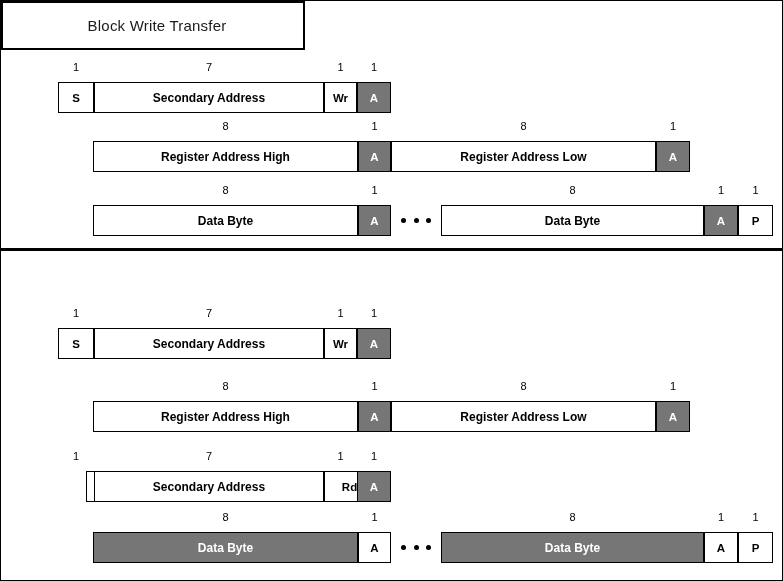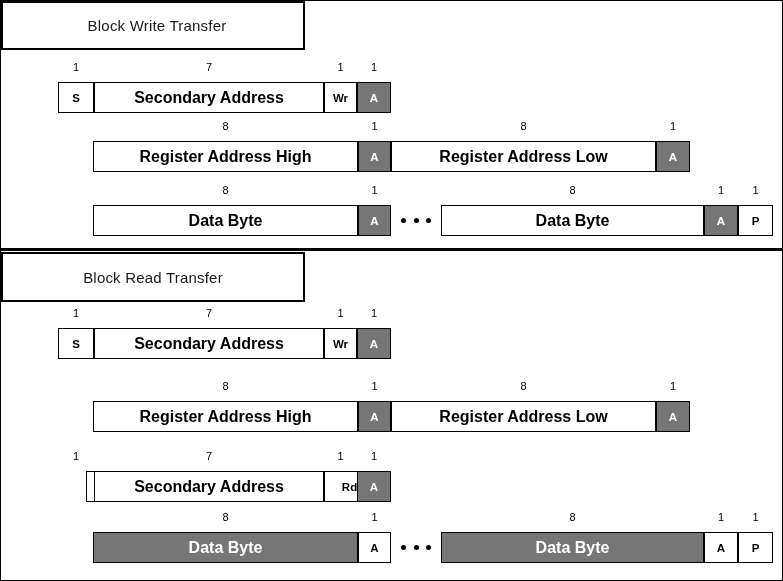--- a/index.html
+++ b/index.html
@@ -61,21 +61,21 @@
     color: #000000;
     white-space: nowrap;
     overflow: hidden;
   }
   .cell.shaded {
     background: #767676;
     color: #ffffff;
     border-color: #000000;
   }
   .cell.big {
-    font-size: 16px;
+    font-size: 12px;
   }
 
   
   .bitlabel {
     position: absolute;
     font-size: 11px;
     font-weight: 400;
     color: #000000;
     text-align: center;
     transform: translateX(-50%);
@@ -98,23 +98,20 @@
     background: #000000;
     border-radius: 50%;
   }
 </style>
 </head>
 <body>
 
 <div id="canvas">
     <div class="title-box" style="left: 0px; top: 0px; width: 304px; height: 49px; padding-left: 8px;">
       <span class="title-text">Block Write Transfer</span>
-    </div>
-    <div class="title-box" style="left: 0px; top: 251px; width: 304px; height: 50px;">
-      <span class="title-text">Block Read Transfer</span>
     </div>
     <div class="section-divider" style="left: 0px; top: 247px; width: 783px; height: 3px;"></div>
     <div class="frame-row" style="left: 0px; top: 81px; width: 783px;">
       <div class="cell" style="left: 57px; width: 36px;">S</div>
       <div class="cell big" style="left: 93px; width: 230px;">Secondary Address</div>
       <div class="cell" style="left: 323px; width: 33px;">Wr</div>
       <div class="cell shaded" style="left: 356px; width: 34px;">A</div>
     </div>
     <div class="bitlabel" style="left: 75px; top: 60px;">1</div>
     <div class="bitlabel" style="left: 208px; top: 60px;">7</div>

